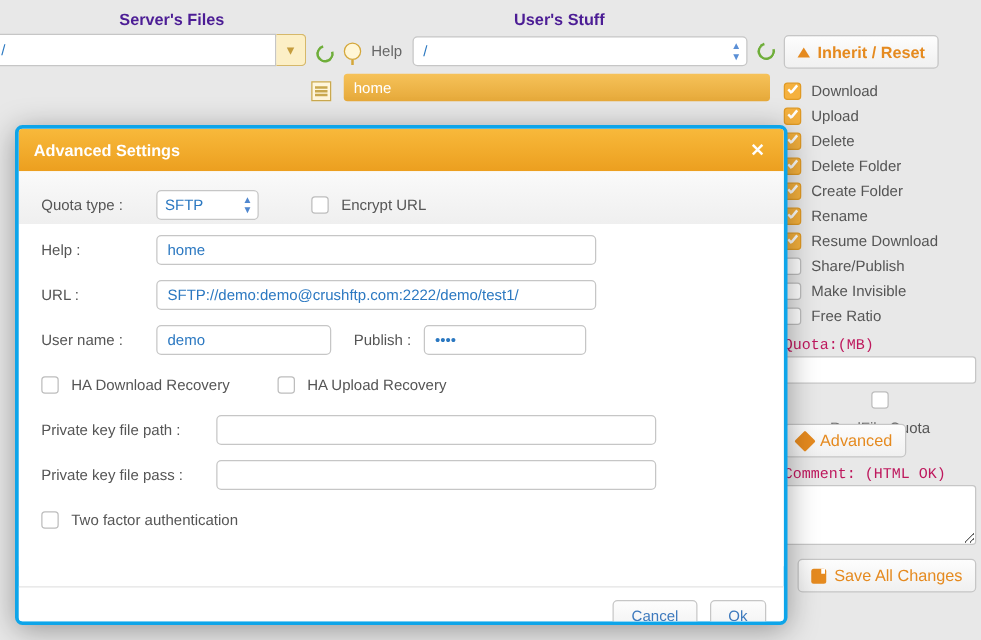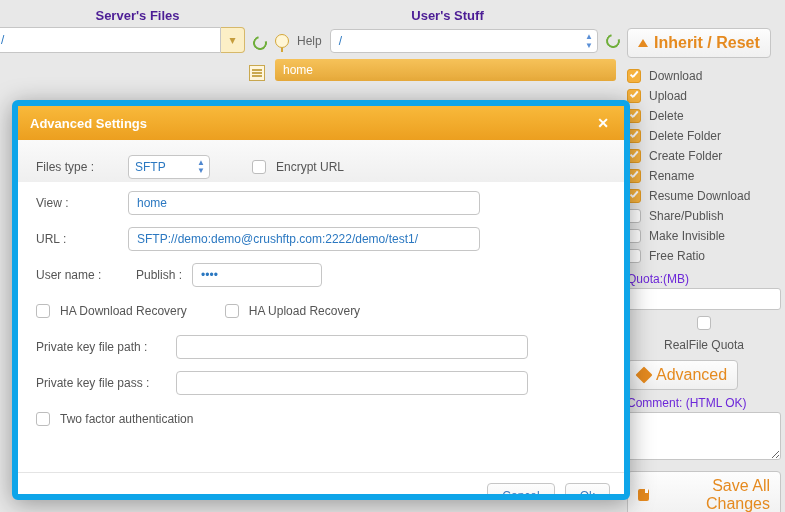--- a/index.html
+++ b/index.html
@@ -84,42 +84,42 @@
     margin-right:4px;
   }
   .note-icon{width:16px;height:16px;display:inline-block;border:1px solid #c9a84f;background:#fff6dc;}
   .note-icon::after{content:"";display:block;width:10px;height:2px;background:#c9a84f;margin:3px auto;box-shadow:0 3px 0 #c9a84f,0 6px 0 #c9a84f;}
   
   .side-panel{ position:absolute; right:0; top:28px; width:160px; padding:0 4px 0 2px;}
   .btn {
     display:inline-flex;align-items:center;gap:6px;
     background:linear-gradient(#fdfdfd,#f0f0f0);
     border:1px solid #c6c6c6;border-radius:4px;
-    padding:5px 10px;color:#e58a1f;font-weight:bold;font-size:16px;
+    padding:5px 10px;color:#e58a1f;font-weight:bold;font-size:13px;
     cursor:pointer;
   }
   .btn.small{font-weight:normal;color:#e58a1f;}
   .perm-list{margin-top:8px;}
   .perm-row{display:flex;align-items:center;gap:8px;height:20px;color:#555;}
   .chk{
     width:14px;height:14px;border:1px solid #bdbdbd;border-radius:3px;background:#fff;display:inline-block;position:relative;flex-shrink:0;
   }
   .chk.on{background:#f5b13e;border-color:#e09a24;}
   .chk.on::after{content:"";position:absolute;left:2px;top:5px;width:4px;height:2px;background:#fff;transform:rotate(45deg);}
   .chk.on::before{content:"";position:absolute;left:4px;top:3px;width:7px;height:2px;background:#fff;transform:rotate(-50deg);}
-  .quota-lbl{margin-top:6px;color:#6d28d9;}
+  .quota-lbl{margin-top:6px;color:#be185d;font-family:Liberation Mono, monospace;}
   .quota-input, .comment-input{
     width:100%;border:1px solid #c6c6c6;border-radius:3px;height:22px;background:#fff;margin-top:2px;
   }
   .comment-input{height:48px;}
 
   
   .modal-overlay{
     position:absolute;left:12px;right:155px;top:100px;height:400px;
-    background:#fff;border:6px solid #0ea5e9;border-radius:6px;
+    background:#fff;border:3px solid #0ea5e9;border-radius:6px;
     box-shadow:0 4px 24px rgba(0,0,0,0.35);
     display:flex;flex-direction:column;
     overflow:hidden;
   }
   .modal-title{
     background:linear-gradient(#f8b93b,#ec9f1f);
     color:#fff;font-weight:bold;font-size:13px;
     padding:8px 12px;
     display:flex;align-items:center;justify-content:space-between;
   }
@@ -236,21 +236,21 @@
           <span class="chk"></span>
           <span>Free Ratio</span>
         </div>
       </div>
     <div class="quota-lbl">Quota:(MB)</div>
     <input class="quota-input" style="">
     <div class="perm-row" style="margin-top:6px;flex-direction:column;">
       <span class="chk"></span>
       <span>RealFile Quota</span>
     </div>
-    <div style="margin-top:24px;">
+    <div style="margin-top:6px;">
       <div class="btn small">
         <span class="pencil-ico"></span>
         <span>Advanced</span>
       </div>
     </div>
     <div class="quota-lbl">Comment: (HTML OK)</div>
     <textarea class="comment-input" style=""></textarea>
     <div style="text-align:right;padding-top:8px;">
       <div class="btn small">
         <span class="disk-ico"></span>
@@ -261,42 +261,43 @@
 </div>
 
 <div class="modal-overlay">
   <div class="modal-title">
     <span>Advanced Settings</span>
     <span class="close-x">✕</span>
   </div>
   <div class="modal-body">
 
     <div class="form-row">
-      <span class="form-label">Files type :</span>
+      <span class="form-label">Quota type :</span>
       <span class="sel">
         <span>SFTP</span>
         <span class="updown">▲<br>▼</span>
       </span>
       <span style="width:22px;"></span>
       <span class="chk"></span>
       <span>Encrypt URL</span>
     </div>
 
     <div class="form-row">
-      <span class="form-label">View :</span>
+      <span class="form-label">Help :</span>
       <input class="txt" style="width: 352px;" value="home">
     </div>
 
     <div class="form-row">
       <span class="form-label">URL :</span>
       <input class="txt" style="width: 352px;" value="SFTP://demo:demo@crushftp.com:2222/demo/test1/">
     </div>
 
     <div class="form-row">
       <span class="form-label">User name :</span>
+      <input class="txt" style="width: 140px;" value="demo">
       <span style="margin-left:8px;">Publish :</span>
       <input class="txt" style="width: 130px;" value="••••">
     </div>
 
     <div class="form-row">
       <span class="chk"></span>
       <span>HA Download Recovery</span>
       <span style="width:18px;"></span>
       <span class="chk"></span>
       <span>HA Upload Recovery</span>

